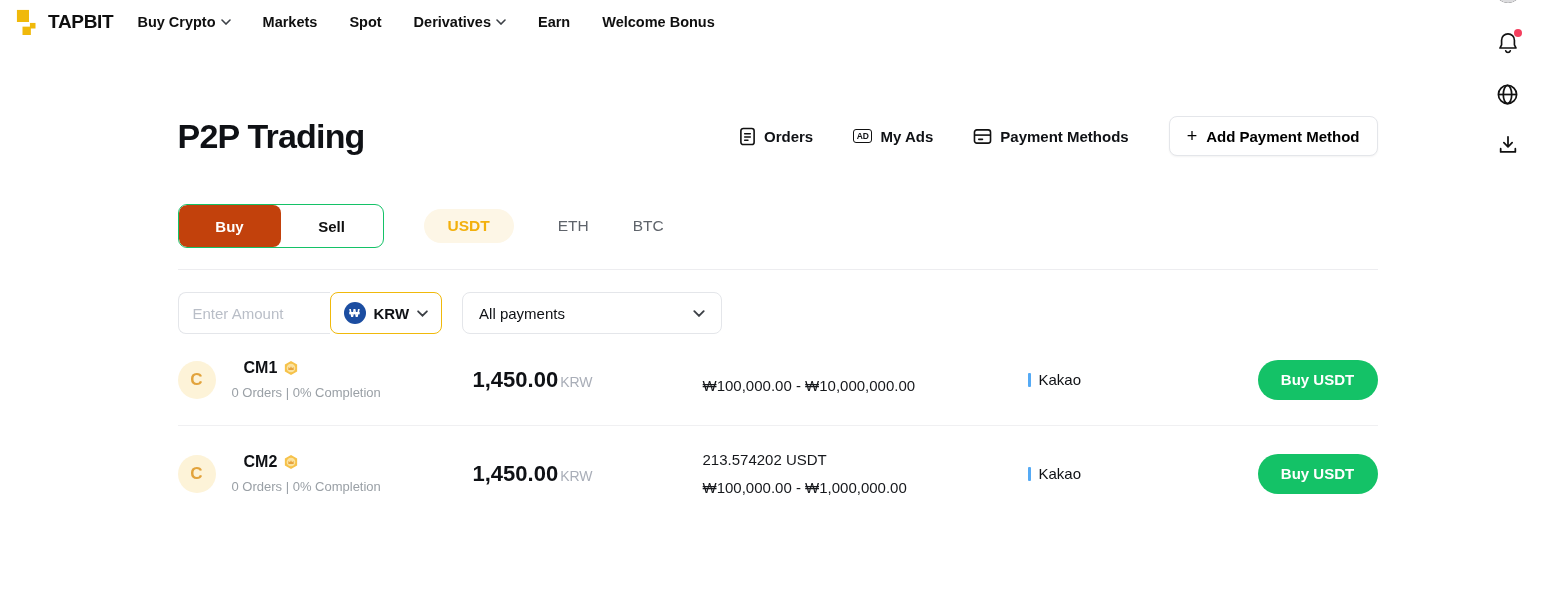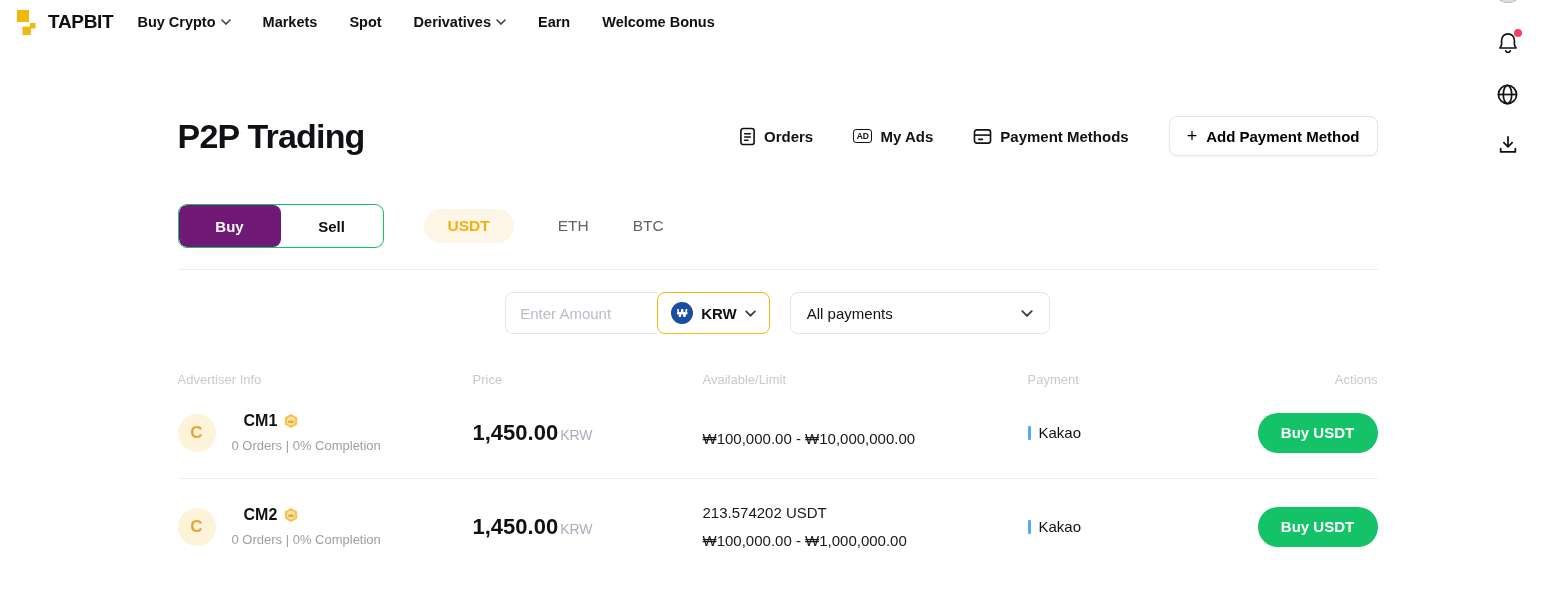--- a/index.html
+++ b/index.html
@@ -28,28 +28,28 @@
   .page-title { font-size:34px; font-weight:700; letter-spacing:-0.8px; }
   .head-actions { margin-left:auto; display:flex; align-items:center; gap:40px; }
   .head-link { display:flex; align-items:center; gap:8px; font-size:15px; font-weight:600; cursor:pointer; white-space:nowrap; }
   .ad-box { display:inline-flex; align-items:center; justify-content:center; border:1.7px solid #111; border-radius:3px; font-size:8.5px; font-weight:800; padding:2px 2.5px; line-height:1; }
   .add-btn { display:flex; align-items:center; gap:9px; border:1px solid #e4e6ea; border-radius:8px; padding:10px 17px; font-size:15px; font-weight:600; background:#fff; cursor:pointer; box-shadow:0 1px 2px rgba(0,0,0,0.05); white-space:nowrap; }
   .plus { font-size:18px; font-weight:500; line-height:1; }
   
   .tabs-row { margin-top:48px; display:flex; align-items:center; }
   .toggle { display:flex; width:206px; height:44px; border:1.5px solid #14c267; border-radius:9px; background:#fff; overflow:hidden; }
   .toggle-seg { flex:1; display:flex; align-items:center; justify-content:center; font-size:15px; font-weight:700; cursor:pointer; }
-  .toggle-buy { background:#701a75; color:#fff; border-radius:8px; }
+  .toggle-buy { background:#c2410c; color:#fff; border-radius:8px; }
   .toggle-sell { color:#0f0f0f; }
   .coin-tabs { display:flex; align-items:center; gap:44px; margin-left:40px; }
   .coin-tab { font-size:15.5px; color:#5f646b; cursor:pointer; }
   .coin-tab.active { background:#fdf6e6; color:#f3b00c; font-weight:600; padding:8px 24px; border-radius:18px; }
   .divider { height:1px; background:#ededf0; margin-top:21px; }
   
-  .filter-row { margin-top:22px; display:flex; align-items:center;justify-content:center; }
+  .filter-row { margin-top:22px; display:flex; align-items:center; }
   .amount-input { width:152px; height:42px; border:1px solid #e4e6ea; border-right:none; border-radius:8px 0 0 8px; padding:0 14px; font-size:15px; font-family:"Liberation Sans",sans-serif; color:#111; outline:none; }
   .amount-input::placeholder { color:#b9bec7; }
   .fiat-box { height:42px; border:1.5px solid #f0b90b; border-radius:8px; background:#fff; display:flex; align-items:center; gap:8px; padding:0 13px; cursor:pointer; }
   .fiat-coin { width:22px; height:22px; border-radius:50%; background:#1b4da1; color:#fff; display:flex; align-items:center; justify-content:center; font-size:11px; font-weight:700; }
   .fiat-label { font-size:15px; font-weight:600; }
   .payments-select { margin-left:20px; width:260px; height:42px; border:1px solid #e4e6ea; border-radius:8px; display:flex; align-items:center; padding:0 16px; font-size:15px; cursor:pointer; }
   .payments-select .chev { margin-left:auto; }
   
   .grid { display:grid; grid-template-columns:295px 230px 325px 230px 1fr; align-items:center; }
   .table-head { margin-top:38px; font-size:13px; color:#c7cad1; }
@@ -225,27 +225,20 @@
     <div class="payments-select">
       <span>All payments</span>
       <span class="chev">
           <svg width="12" height="7" viewBox="0 0 10 6">
             <path d="M1 1l4 4 4-4" fill="none" stroke="#3c4046" stroke-width="1.6" stroke-linecap="round"></path>
           </svg>
         </span>
     </div>
   </div>
 
-  <div class="grid table-head">
-    <span>Advertiser Info</span>
-    <span>Price</span>
-    <span>Available/Limit</span>
-    <span>Payment</span>
-    <span class="col-actions">Actions</span>
-  </div>
 
   <div class="grid row sep">
     <div class="adv-cell">
       <div class="row-avatar">C</div>
       <div>
         <div class="adv-name-line">
           <span>CM1</span>
           <span>
             <svg width="16" height="16" viewBox="0 0 24 24">
                 <polygon points="12,1.5 21.2,6.7 21.2,17.3 12,22.5 2.8,17.3 2.8,6.7" fill="#f6c24a"></polygon>

